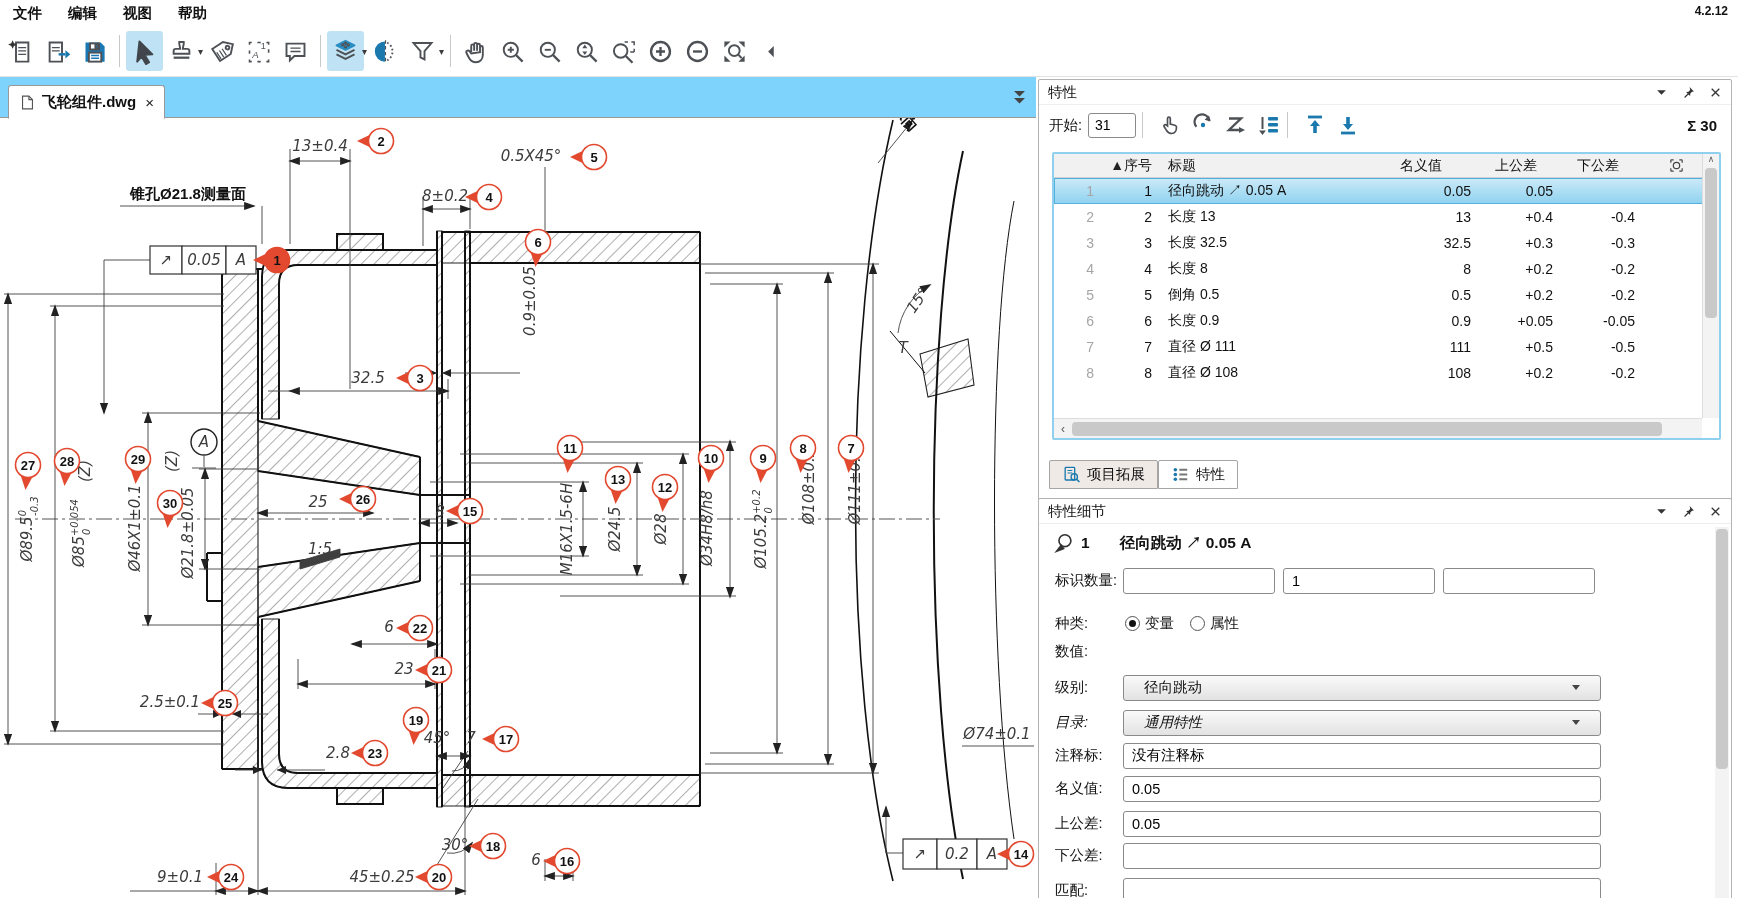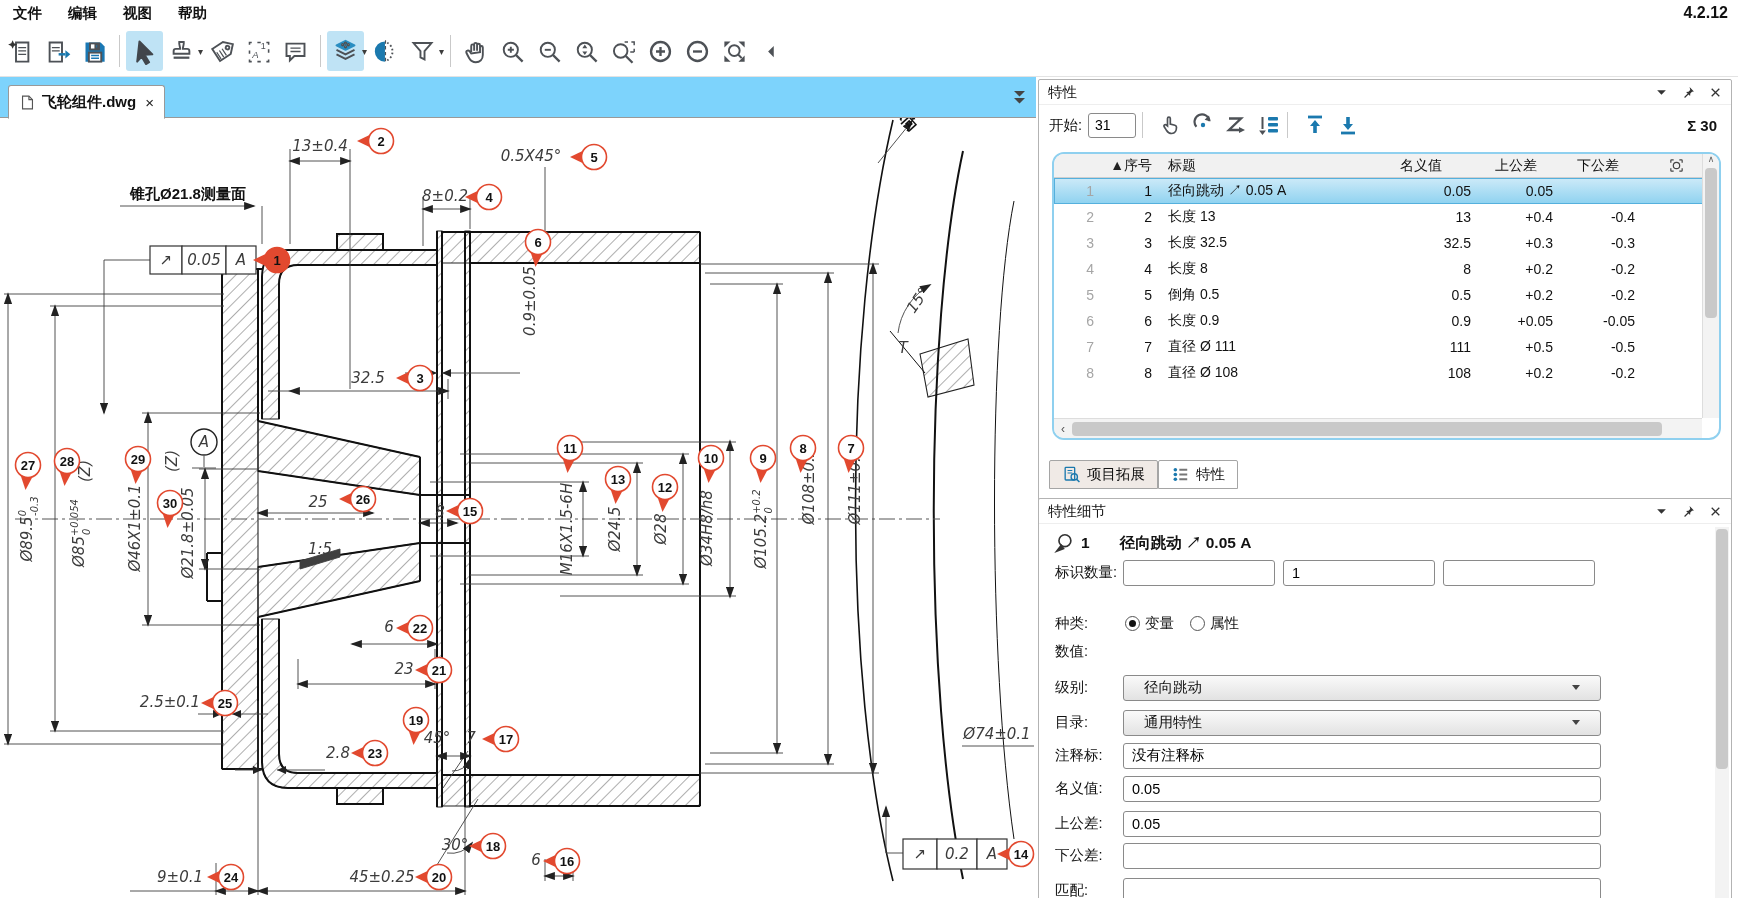--- a/index.html
+++ b/index.html
@@ -1,21 +1,21 @@
 <!DOCTYPE html>
 <html><head>
 <meta charset="utf-8">
 <style>
   *{box-sizing:border-box}
   body{margin:0;width:1738px;height:898px;overflow:hidden;background:#fff;color:#111;
        font-family:"Liberation Sans",sans-serif;font-size:14px}
   
   .menubar{height:26px;display:flex;align-items:center;position:relative;background:#fff}
   .menu-item{padding:2px 13px;font-size:14.5px;font-weight:600;cursor:default}
-  .version{position:absolute;right:10px;top:4px;font-weight:bold;font-size:16px}
+  .version{position:absolute;right:10px;top:4px;font-weight:bold;font-size:12px}
   
   .toolbar{height:50px;display:flex;align-items:center;padding-left:2px;background:#fff}
   .tbtn{width:37px;height:40px;display:flex;align-items:center;justify-content:center;border-radius:3px;flex:none}
   .tbtn.active{background:#bfe3f5}
   .tbtn svg{width:27px;height:27px}
   .caret{font-size:10px;color:#3c3c3c;margin-left:-2px;flex:none}
   .tsep{width:1px;height:32px;background:#c9c9c9;margin:0 6px;flex:none}
   
   .main{position:relative;height:822px;display:flex;border-top:1px solid #e3e3e3}
   .canvas{position:relative;width:1036px;height:822px;background:#fff}
@@ -38,21 +38,21 @@
   .ptitle .sp{flex:1}
   .picon{margin-left:14px;color:#333;display:flex;align-items:center}
   .picon svg{width:13px;height:13px}
   .ptools{display:flex;align-items:center;padding:7px 10px 2px 10px}
   .ptools .lab{font-size:14.5px;margin-right:6px}
   .ptools input{width:48px;height:25px;border:1px solid #8a8a8a;border-radius:3px;padding:2px 6px;font-size:14px}
   .ptools .pt{margin-left:9px;display:flex;align-items:center}
   .ptools .pt svg{width:24px;height:24px}
   .sumlab{margin-left:auto;font-weight:bold;font-size:15px;padding-right:4px}
   
-  .ctable{position:absolute;left:13px;top:72px;width:669px;height:288px;border:2px solid #8fd0ef;border-radius:12px;background:#fff;overflow:hidden}
+  .ctable{position:absolute;left:13px;top:72px;width:669px;height:288px;border:2px solid #8fd0ef;border-radius:2px;background:#fff;overflow:hidden}
   .trow{display:flex;height:26px;align-items:center}
   .thead{height:24px;background:#f1f1f1;border-bottom:1px solid #cfcfcf;font-size:14px}
   .c0{width:48px;text-align:right;padding-right:8px;color:#a5a5a5}
   .c1{width:58px;text-align:right;padding-right:8px}
   .c2{width:232px;text-align:left;padding-left:8px;white-space:nowrap}
   .c3{width:95px;text-align:right;padding-right:16px}
   .c4{width:82px;text-align:right;padding-right:16px}
   .c5{width:82px;text-align:right;padding-right:16px}
   .c6{width:50px;display:flex;justify-content:center}
   .thead .c1{color:#222}
@@ -906,21 +906,21 @@
       </div>
       <div class="dethead">
         <svg viewBox="0 0 24 24" fill="none" stroke="#333" stroke-width="1.8">
             <circle cx="13" cy="9.5" r="6.5"></circle>
             <path d="M9 14.5L4 21l7.5-2.8z" fill="#333"></path>
           </svg>
         <span class="num">1</span>
         <span>径向跳动 ↗ 0.05 A</span>
       </div>
       <div id="detail-fields">
-          <div class="frow" style="top: 60px;">
+          <div class="frow" style="top: 68px;">
             <span class="flabel">标识数量:</span>
             <input class="finput ftrip" value="" style="">
             <input class="finput ftrip" value="1" style="">
             <input class="finput ftrip" value="" style="">
           </div>
           <div class="frow" style="top: 111px;">
             <span class="flabel">种类:</span>
             <span class="radio on"></span>
             <span class="rlab">变量</span>
             <span class="radio"></span>
@@ -930,21 +930,21 @@
             <span class="flabel">数值:</span>
           </div>
           <div class="frow" style="top: 175px;">
             <span class="flabel">级别:</span>
             <div class="fselect">
               <span>径向跳动</span>
               <span class="sp"></span>
               <span class="selcaret"></span>
             </div>
           </div>
-          <div class="frow" style="top: 210px;">
+          <div class="frow" style="top: 210px; font-style: italic;">
             <span class="flabel">目录:</span>
             <div class="fselect">
               <span>通用特性</span>
               <span class="sp"></span>
               <span class="selcaret"></span>
             </div>
           </div>
           <div class="frow" style="top: 243px;">
             <span class="flabel">注释标:</span>
             <input class="finput fwide" value="没有注释标" style="">

